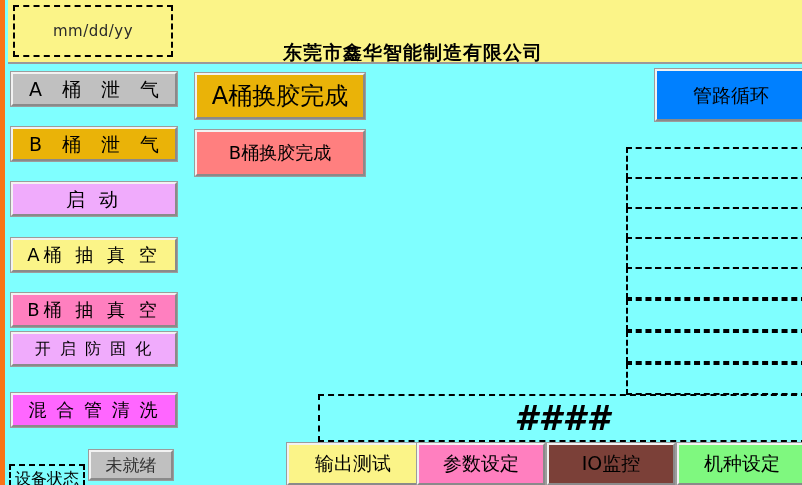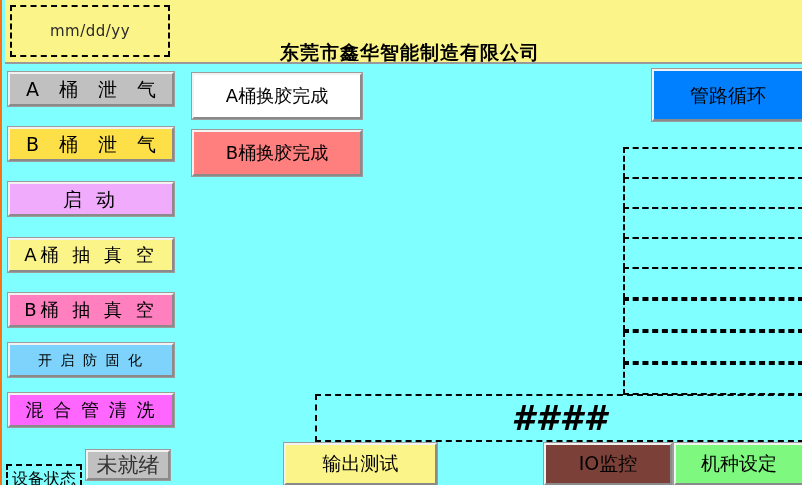--- a/index.html
+++ b/index.html
@@ -6,21 +6,21 @@
   html, body {
     width: 802px; height: 485px;
     background: #7FFFFF;
     font-family: "DejaVu Sans", "Liberation Sans", sans-serif;
     overflow: hidden;
   }
   #app {
     position: relative;
     width: 802px; height: 485px;
     background: #7FFFFF;
-    border-left: 2px solid #f97316;
+    border-left: 5px solid #f97316;
     text-decoration: underline;
   }
 
   
   .header {
     position: absolute;
     left: 3px; top: 0; width: 799px; height: 64px;
     background: #FBF488;
     border-bottom: 2px solid #9a9a9a;
   }
@@ -78,21 +78,21 @@
     font-size: 16px; color: #000; margin-top: 14px;
   }
   .status-value {
     position: absolute; left: 84px; top: 450px;
     width: 84px; height: 30px;
     background: #C0C0C0;
     border: 2px solid;
     border-color: #f2f2f2 #8a8a8a #8a8a8a #f2f2f2;
     outline: 1px solid #9c9c9c;
     display: flex; align-items: center; justify-content: center;
-    font-size: 21px; color: #333;
+    font-size: 17px; color: #333;
   }
 
   
   .dash-box {
     position: absolute;
     left: 621px; width: 181px;
     border: 2px dashed #000;
     background: transparent;
   }
 
@@ -122,43 +122,44 @@
 <div id="app">
 
   <div class="header">
     <div class="hdr-date">mm/dd/yy</div>
     <div class="hdr-title">
       <div class="l1">东莞市鑫华智能制造有限公司</div>
     </div>
   </div>
 
   <div class="btn lc wide-sp" style="top:72px;background:#C0C0C0">A 桶 泄 气</div>
-  <div class="btn lc wide-sp" style="top:127px;background:#fde047">B 桶 泄 气</div>
+  <div class="btn lc wide-sp" style="top:127px;background:#eab308">B 桶 泄 气</div>
   <div class="btn lc" style="top:182px;background:#f0abfc;letter-spacing:4px">启      动</div>
   <div class="btn lc" style="top:238px;background:#FBF488;letter-spacing:4px;font-size:18px">A桶 抽 真 空</div>
   <div class="btn lc" style="top:293px;background:#FF7FBF;letter-spacing:4px;font-size:18px">B桶 抽 真 空</div>
-  <div class="btn lc" style="top:343px;background:#7dd3fc;letter-spacing:2px;font-size:14px">开 启 防 固 化</div>
+  <div class="btn lc" style="top:332px;background:#f0abfc;letter-spacing:2px;font-size:16px">开 启 防 固 化</div>
   <div class="btn lc" style="top:393px;background:#FF66FF;letter-spacing:2px;font-size:18px">混 合 管 清 洗</div>
 
   <div class="status-label">设备状态</div>
   <div class="status-value">未就绪</div>
 
-  <div class="btn mid" style="top:73px;background:#ffffff;font-size:18px">A桶换胶完成</div>
+  <div class="btn mid" style="top:73px;background:#eab308;font-size:24px">A桶换胶完成</div>
   <div class="btn mid" style="top:130px;background:#FF7F7F;font-size:18px">B桶换胶完成</div>
 
   <div class="btn" style="left:650px;top:69px;width:152px;height:52px;background:#0080FF;font-size:19px">管路循环</div>
 
   <div class="dash-box" style="top:147px;height:32px"></div>
   <div class="dash-box" style="top:177px;height:32px"></div>
   <div class="dash-box" style="top:207px;height:32px"></div>
   <div class="dash-box" style="top:237px;height:32px"></div>
   <div class="dash-box" style="top:267px;height:32px"></div>
   <div class="dash-box" style="top:299px;height:32px"></div>
   <div class="dash-box" style="top:331px;height:32px"></div>
   <div class="dash-box" style="top:363px;height:32px"></div>
 
   <div class="readout">####</div>
 
-  <div class="nav" style="left:282px;width:153px;background:#FBF488">输出测试</div>
+  <div class="nav" style="left:282px;width:132px;background:#FBF488">输出测试</div>
+  <div class="nav" style="left:412px;width:128px;background:#FF7FBF">参数设定</div>
   <div class="nav" style="left:542px;width:128px;background:#7B4038">IO监控</div>
   <div class="nav" style="left:672px;width:130px;background:#7FF87F">机种设定</div>
 
 </div>
 
 </body></html>

